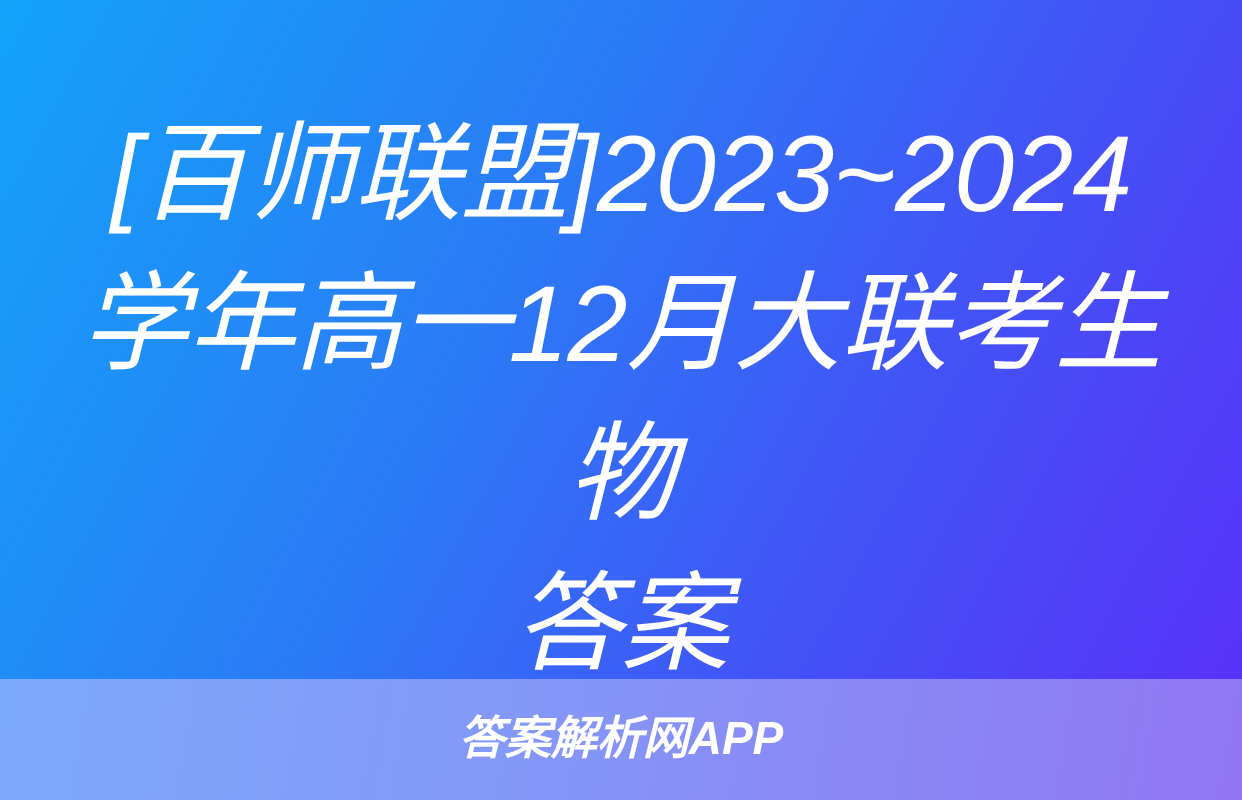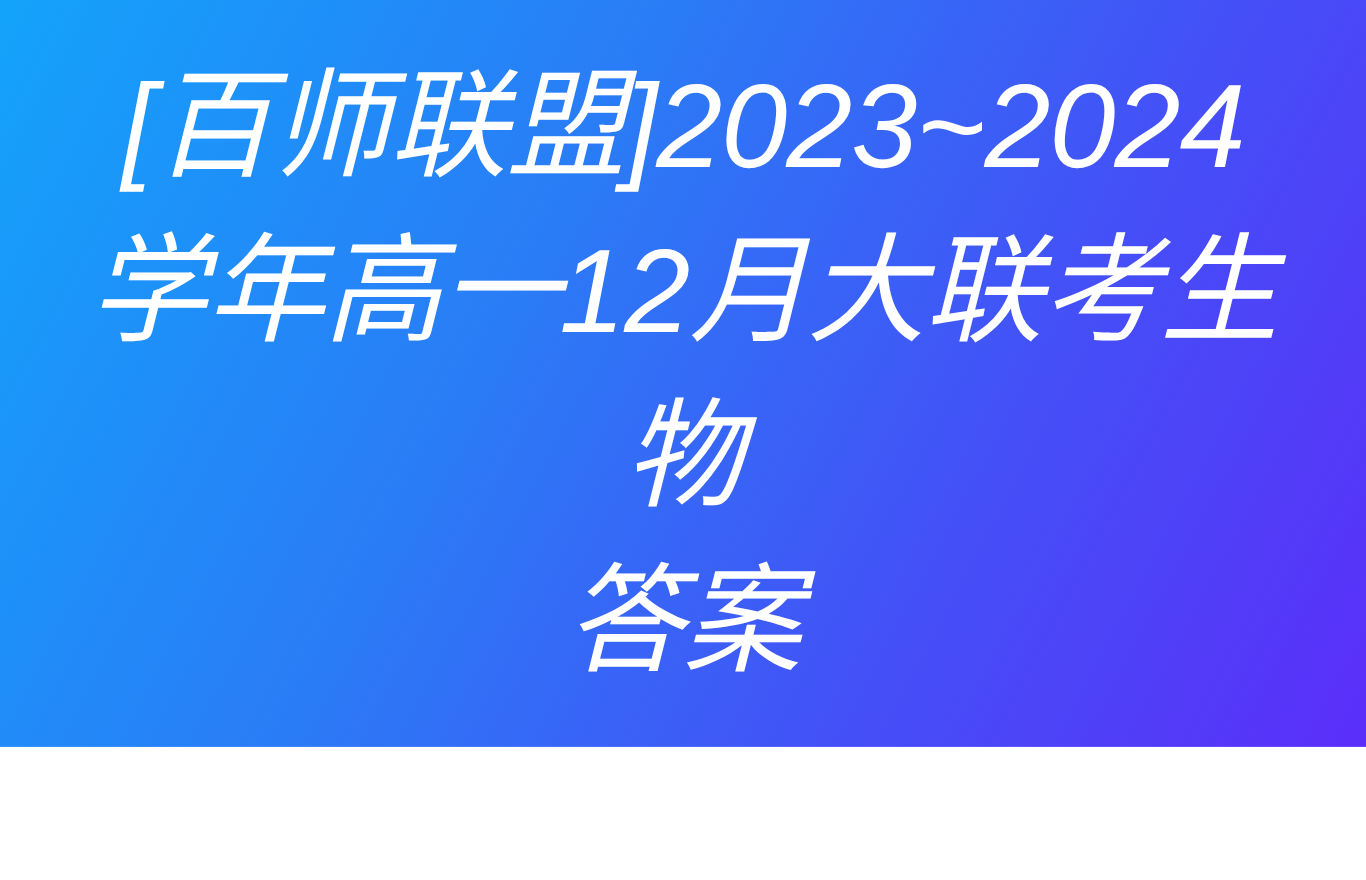--- a/index.html
+++ b/index.html
@@ -20,21 +20,21 @@
     overflow: hidden;
     box-sizing: border-box;
   }
 
   
   .hero {
     position: absolute;
     left: 0;
     top: 0;
     width: 1242px;
-    height: 679px;
+    height: 797px;
     background: linear-gradient(118deg, #13A3FB 0%, #2A7CF6 38%, #4450F7 70%, #5B2EF9 100%);
     display: flex;
     flex-direction: column;
     align-items: center;
     justify-content: center;
     box-sizing: border-box;
   }
 
   .hero-title {
     margin: 0;
@@ -83,14 +83,17 @@
 <body>
 
 <div class="screen">
 
   <section class="hero">
     <h1 class="hero-title">[百师联盟]2023~2024
 学年高一12月大联考生物
 答案</h1>
   </section>
 
+  <footer class="footer-band">
+    <span class="footer-brand">答案解析网APP</span>
+  </footer>
 
 </div>
 
 </body></html>

